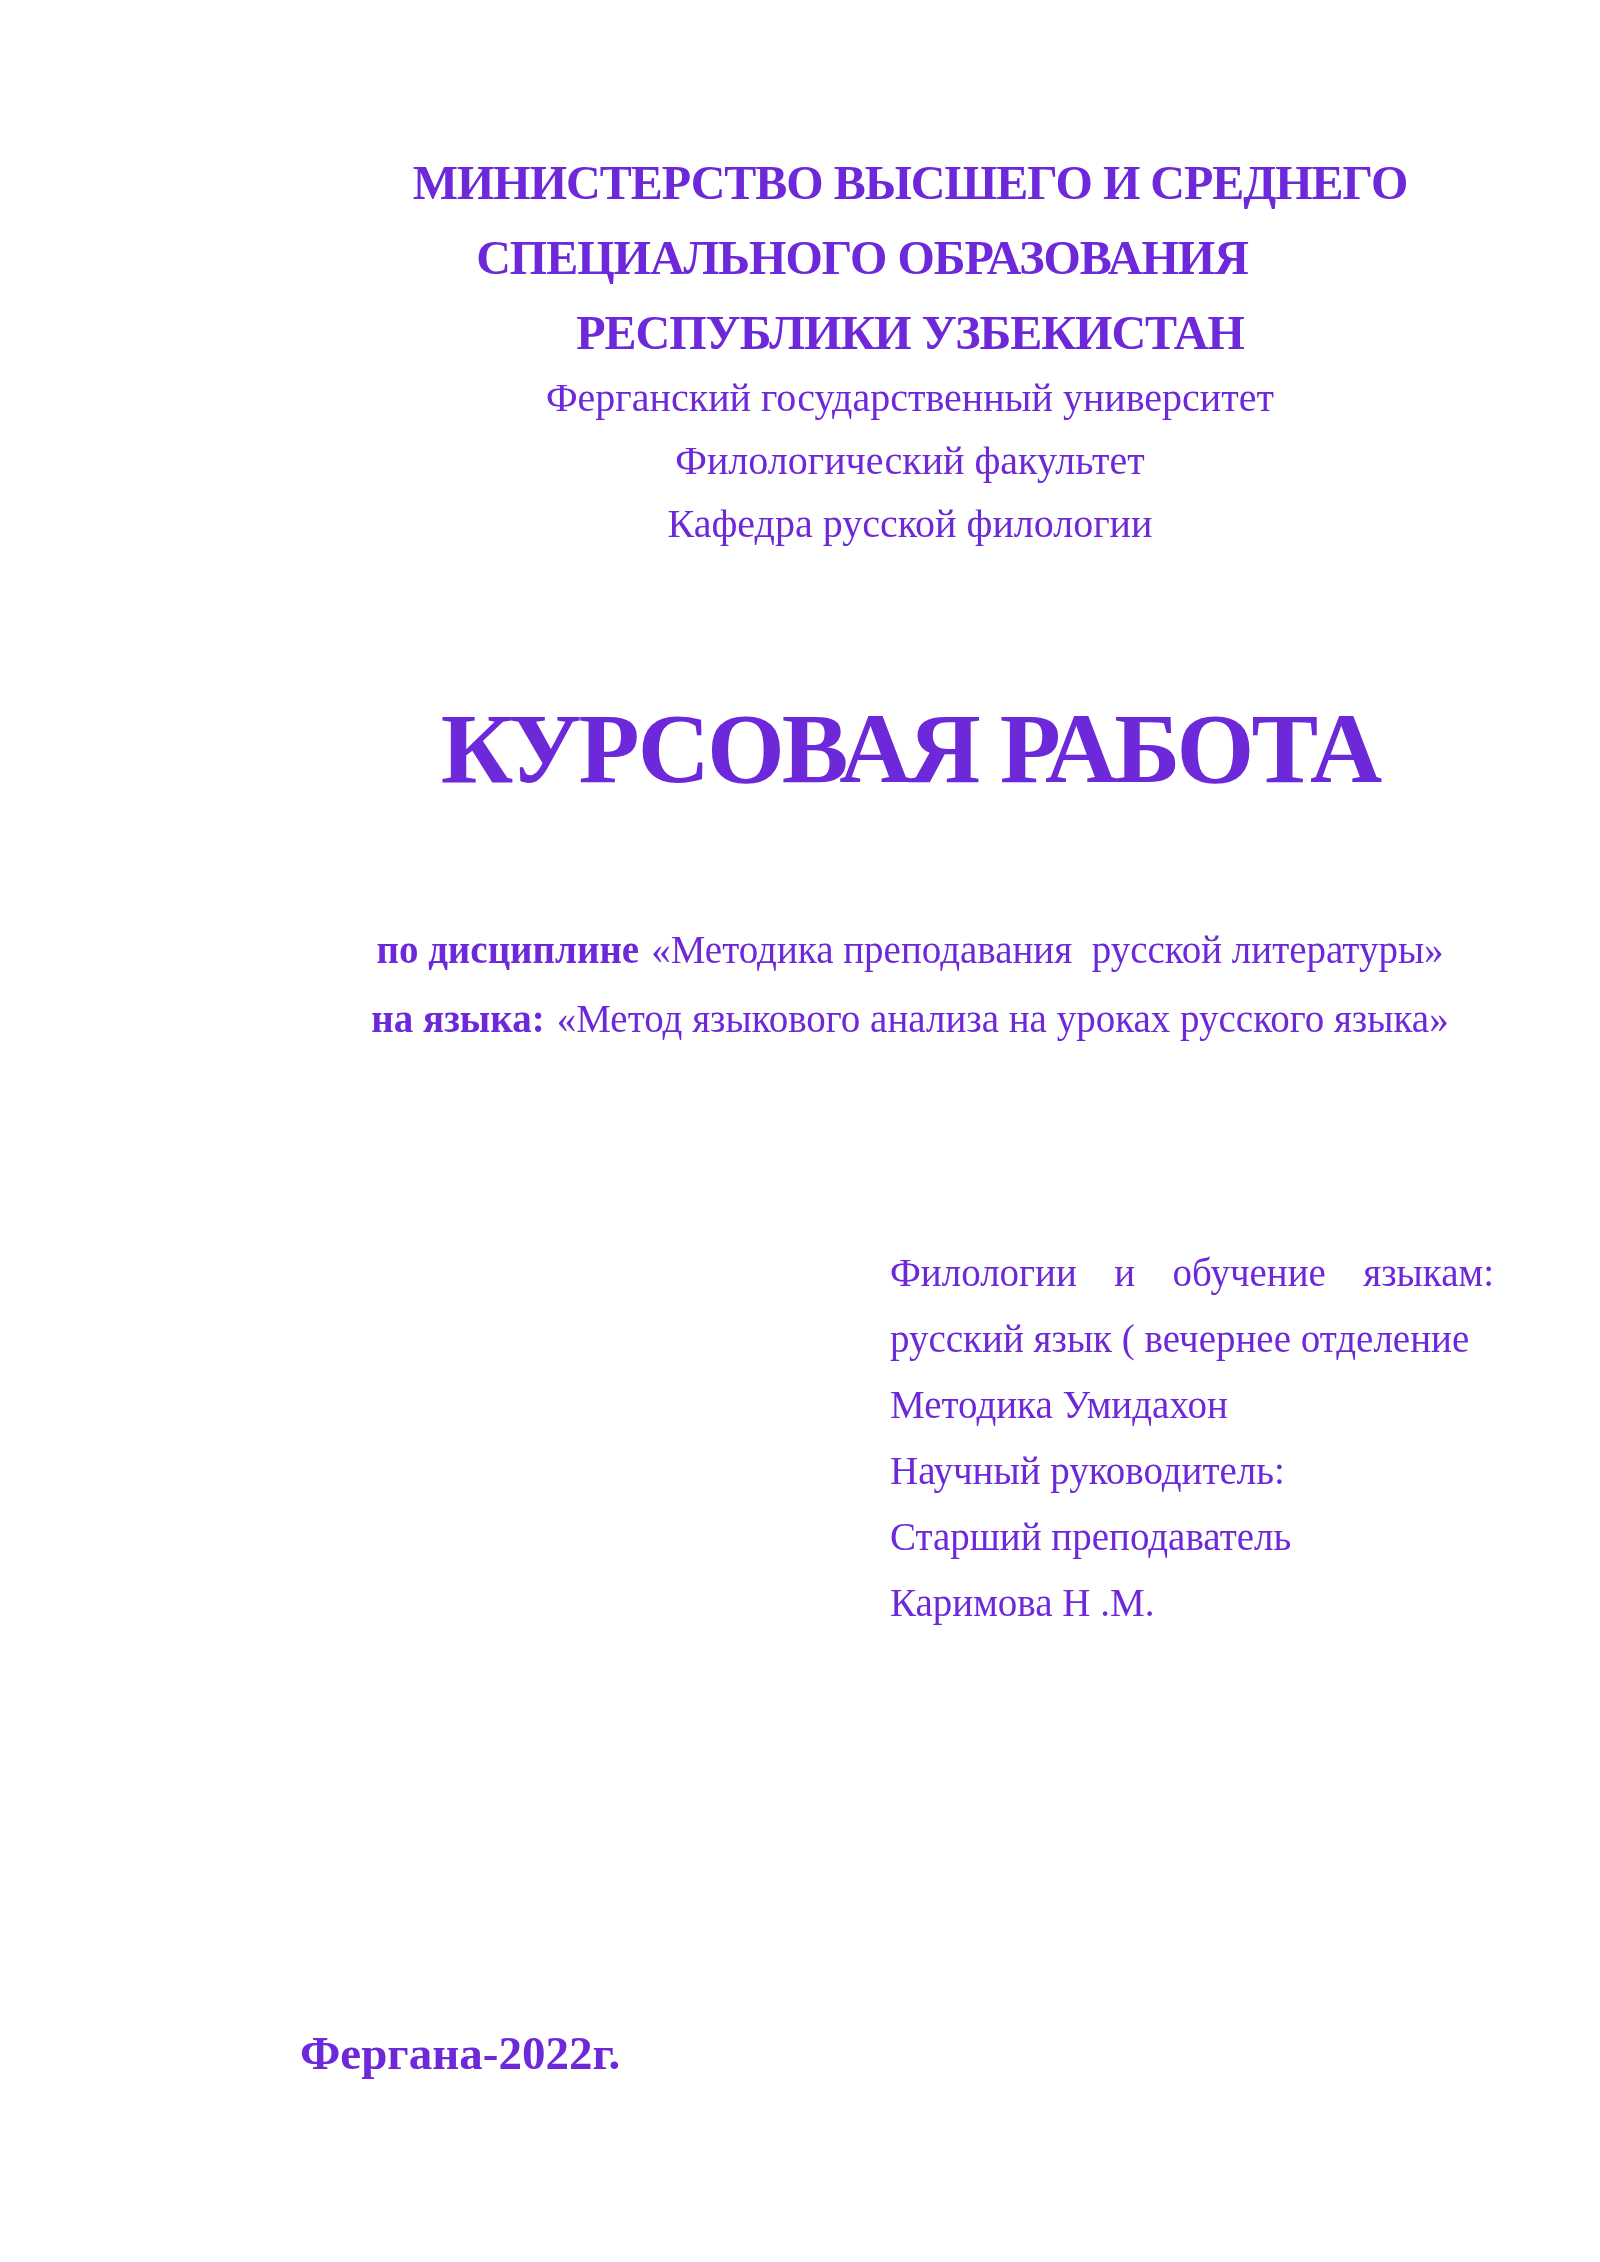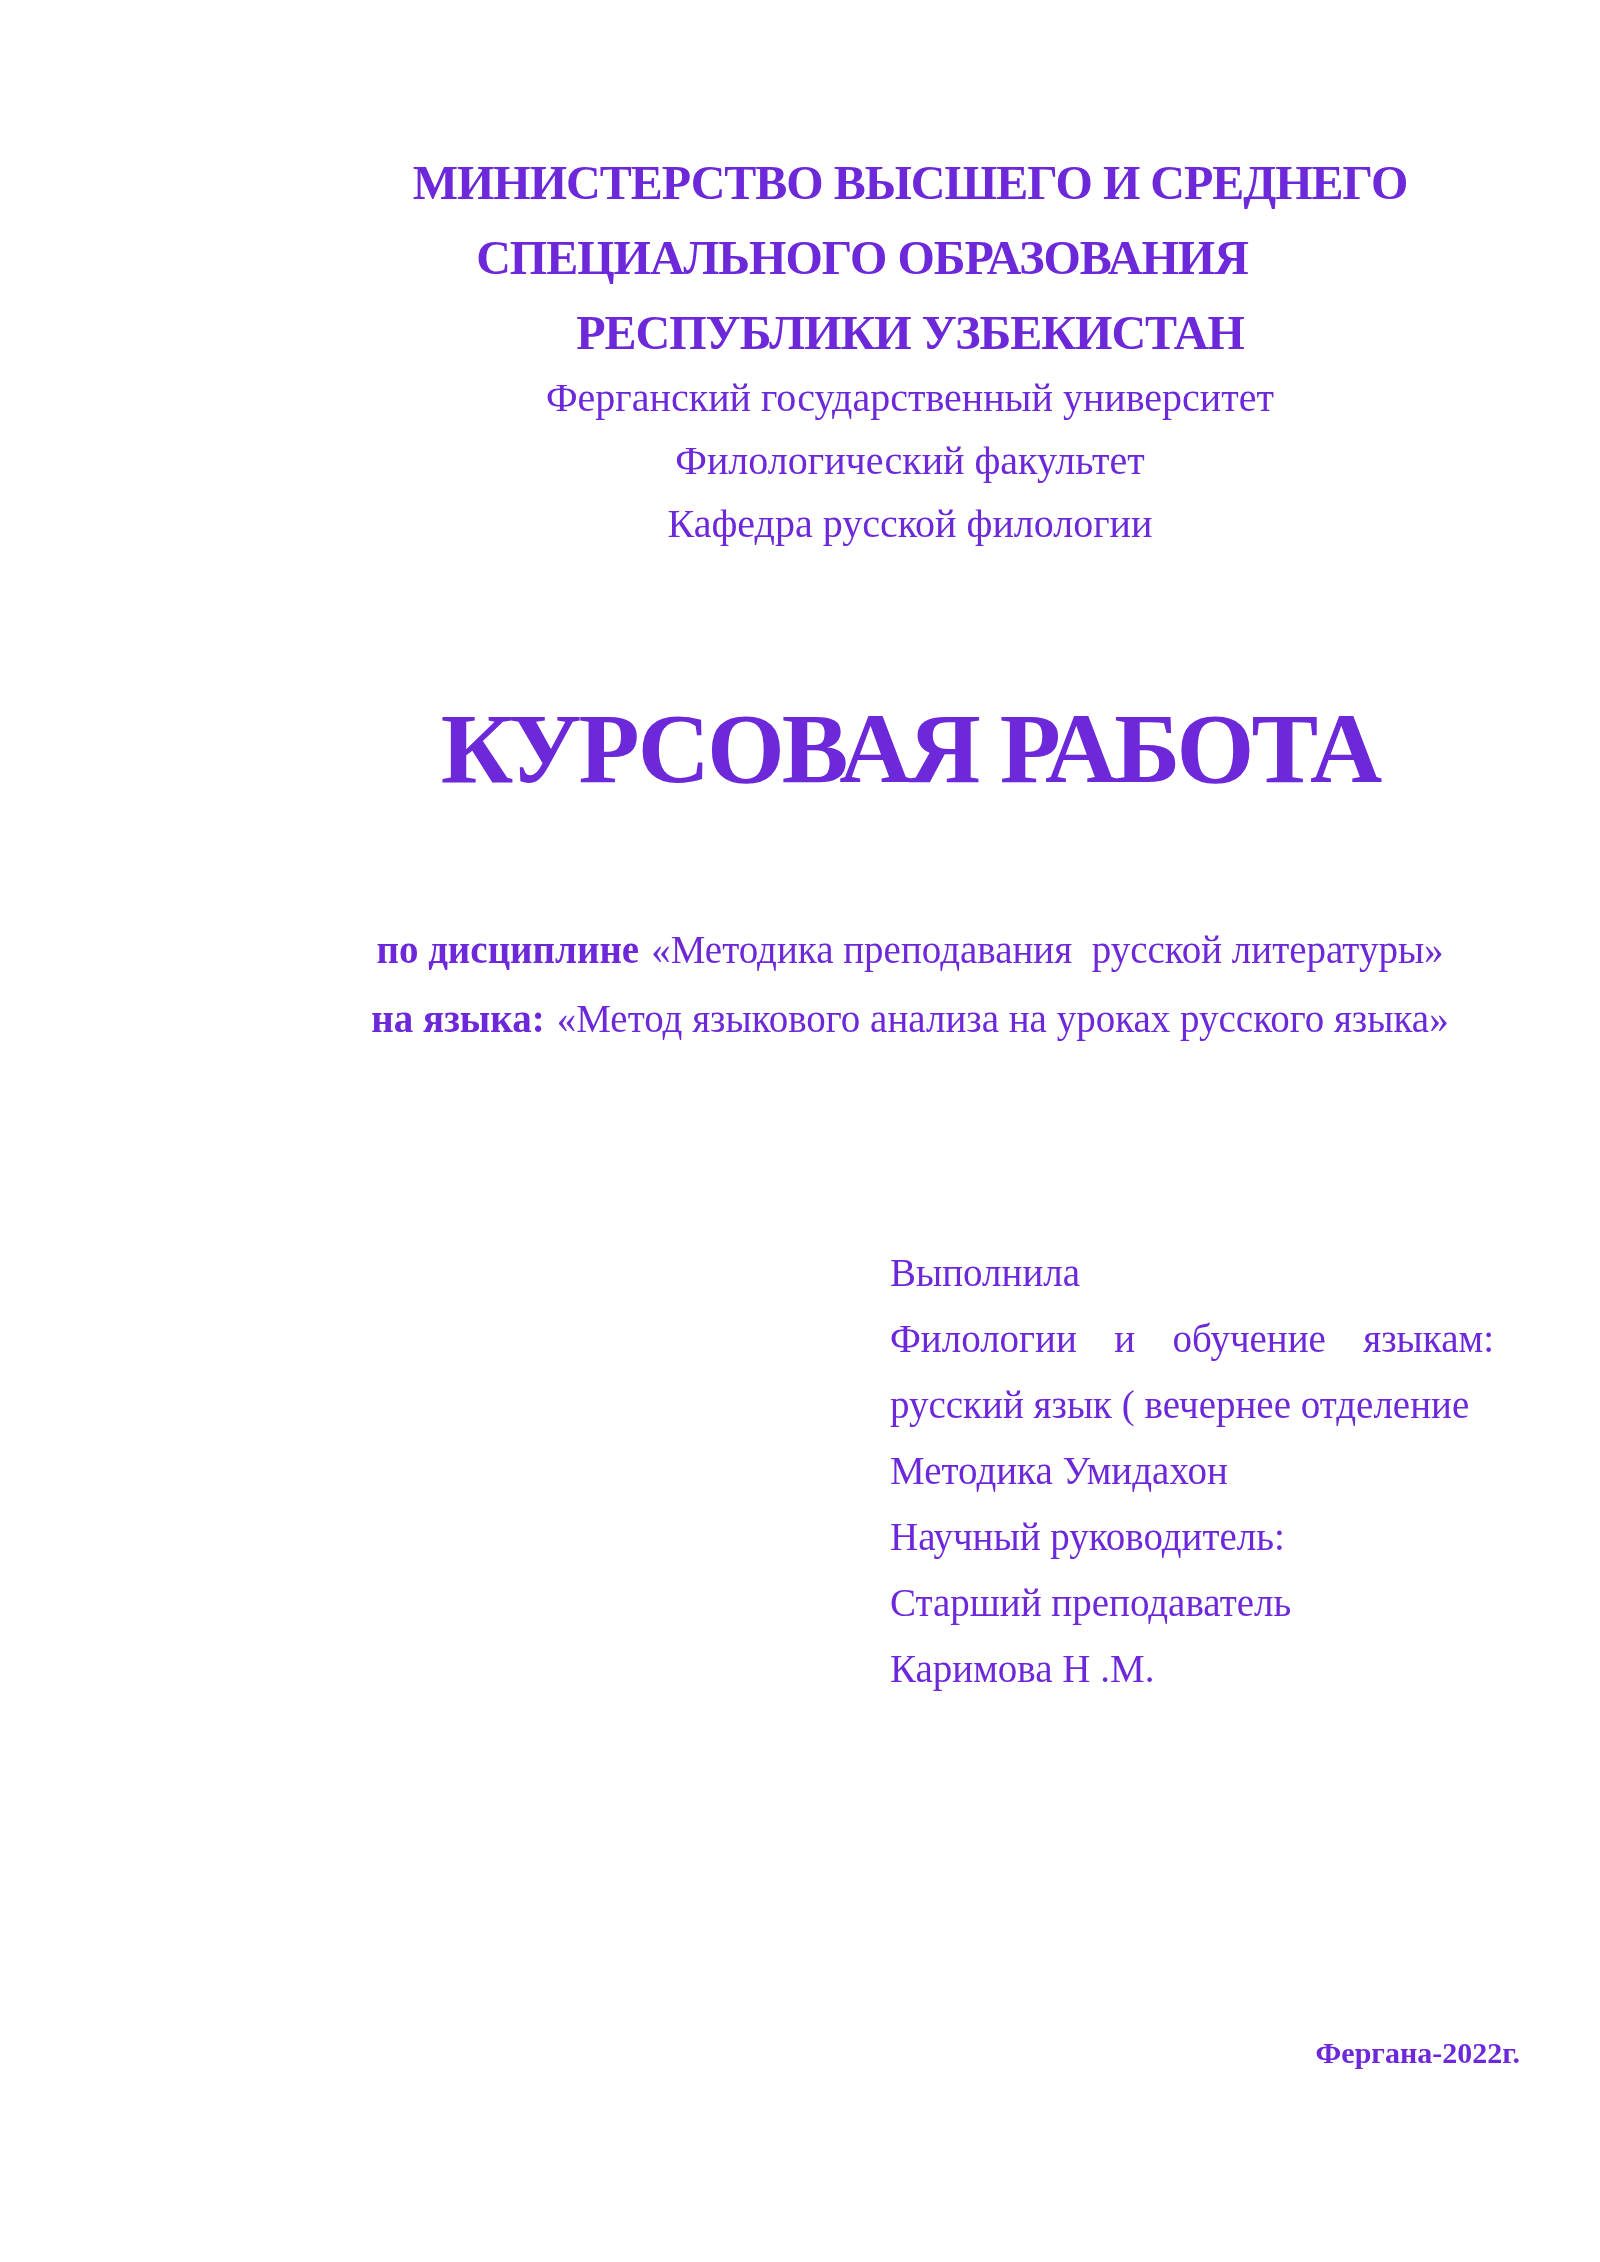--- a/index.html
+++ b/index.html
@@ -87,23 +87,23 @@
   .credentials .justify {
     text-align: justify;
     text-align-last: justify;
   }
   
   .city-year {
     position: absolute;
     top: 2020px;
     left: 300px;
     right: 80px;
-    text-align: right;
+    text-align: left;
     font-weight: bold;
-    font-size: 30px;
+    font-size: 47px;
     line-height: 66px;
   }
 </style>
 </head>
 <body>
 
 <div class="page">
 
   <div class="ministry">
     <div>МИНИСТЕРСТВО ВЫСШЕГО И СРЕДНЕГО</div>
@@ -118,21 +118,20 @@
   </div>
 
   <h1 class="main-title">КУРСОВАЯ РАБОТА</h1>
 
   <div class="course-info">
     <div><span class="lbl">по дисциплине</span><span class="val">«Методика преподавания  русской литературы»</span></div>
     <div><span class="lbl">на языка:</span><span class="val">«Метод языкового анализа на уроках русского языка»</span></div>
   </div>
 
   <div class="credentials">
-    <div>Выполнила</div>
     <div class="justify">Филологии и обучение языкам:</div>
     <div>русский язык ( вечернее отделение</div>
     <div>Методика Умидахон</div>
     <div>Научный руководитель:</div>
     <div>Старший преподаватель</div>
     <div>Каримова Н .М.</div>
   </div>
 
   <div class="city-year">Фергана-2022г.</div>
 

